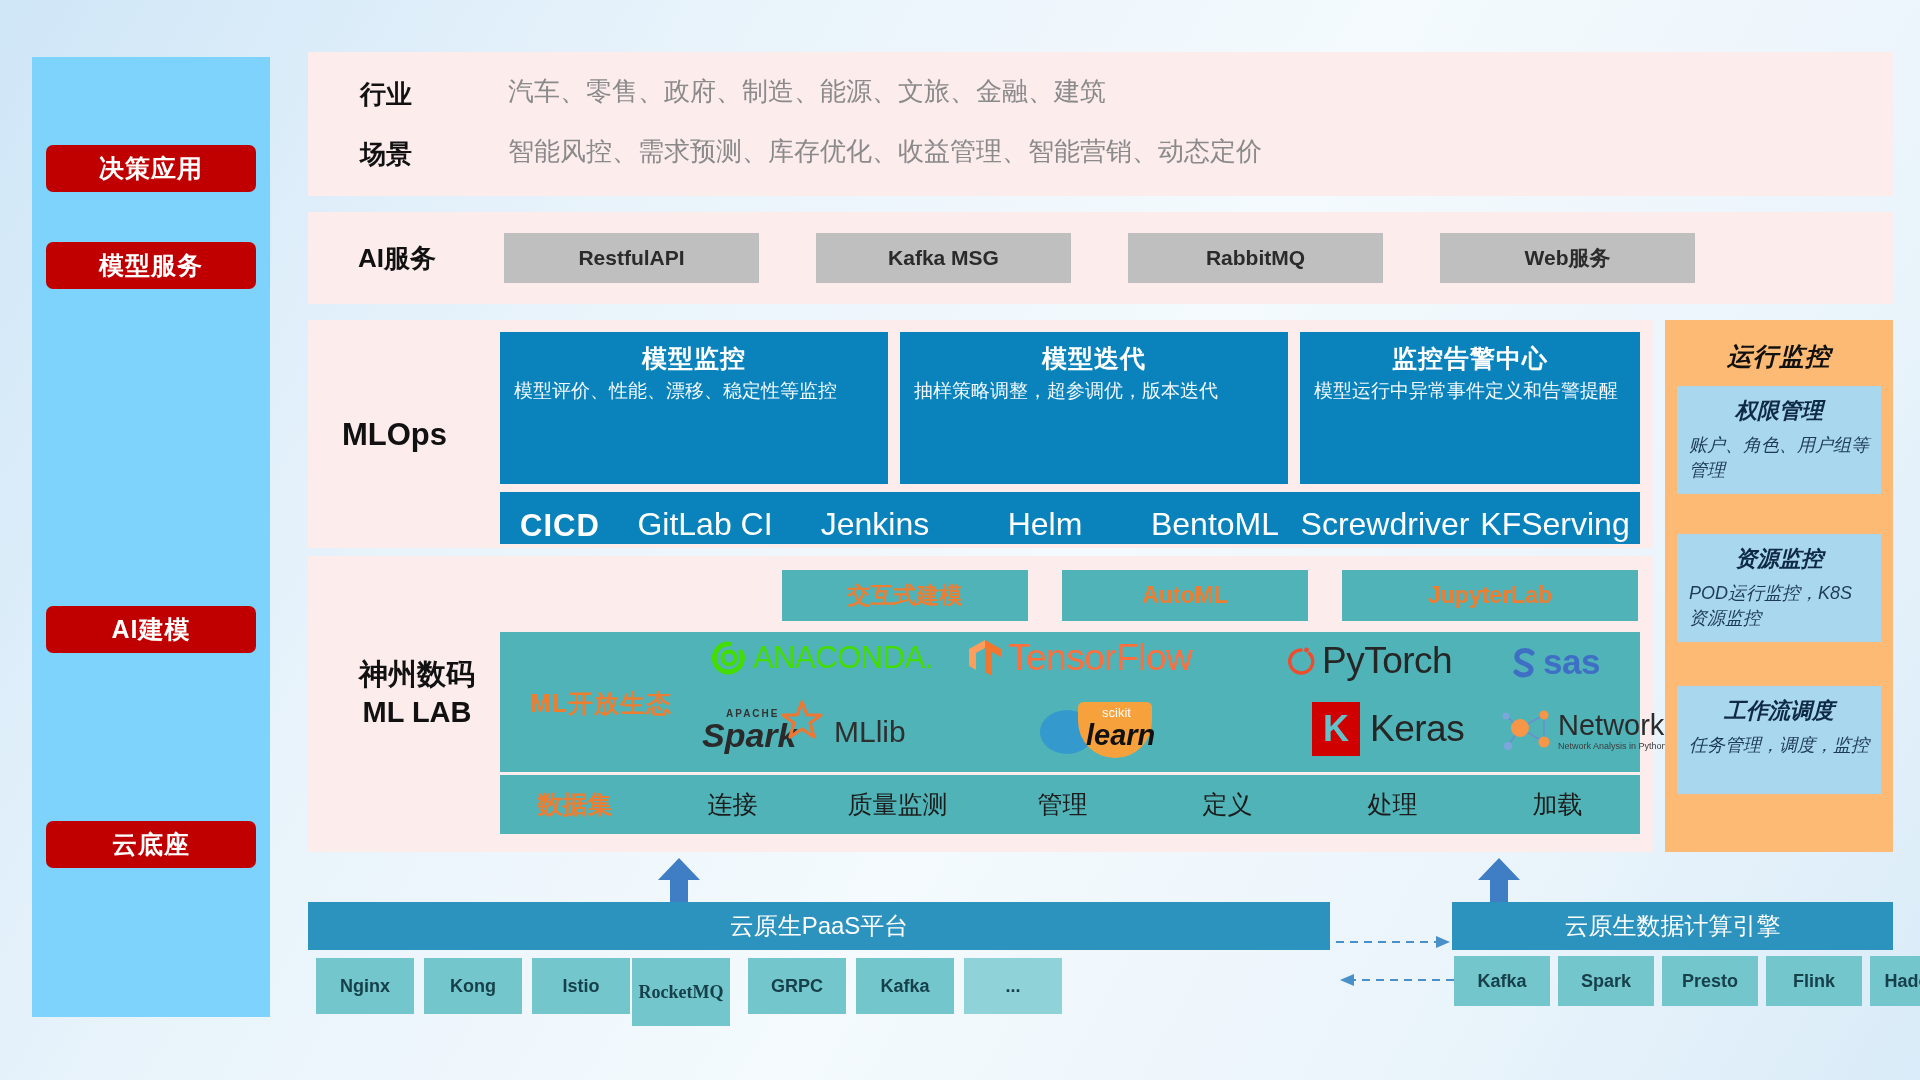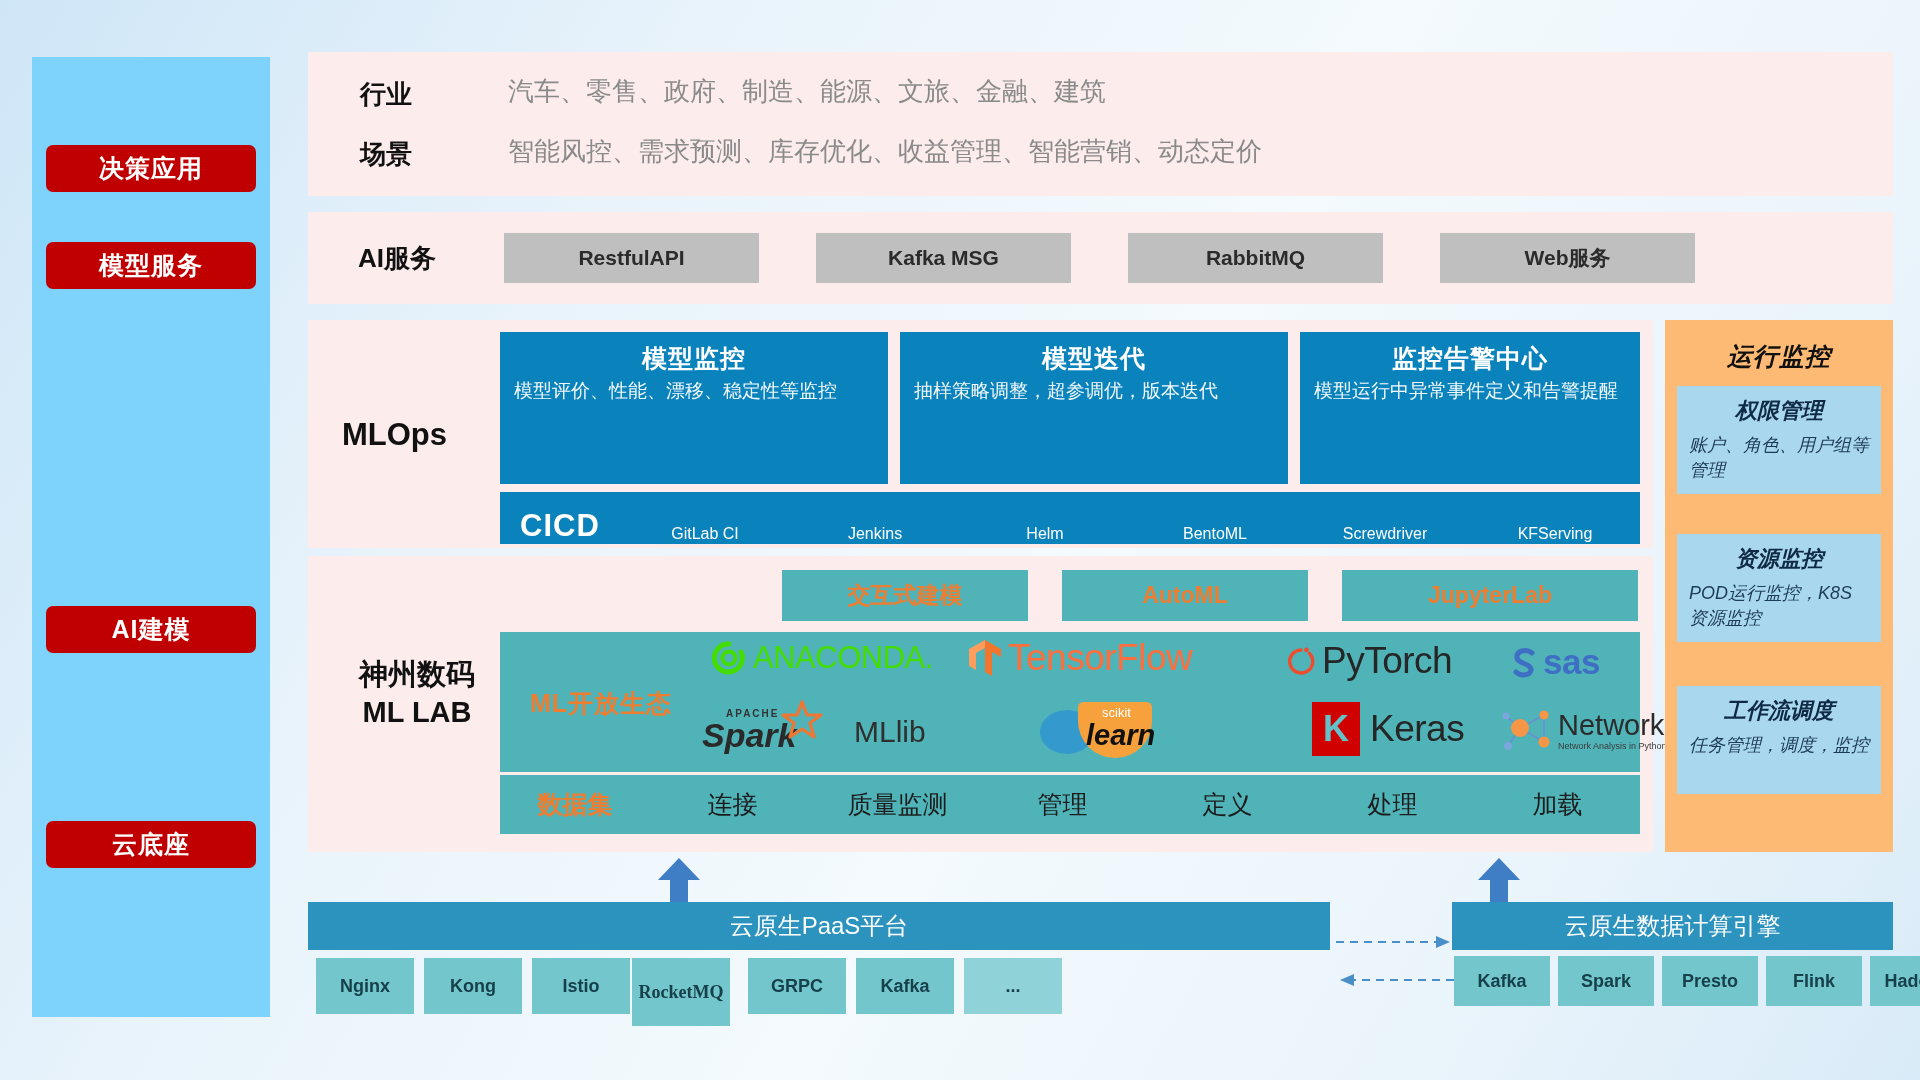--- a/index.html
+++ b/index.html
@@ -57,21 +57,21 @@
 
   .cicd-bar {
     position: absolute; background: #0a83bd; overflow: hidden;
     display: flex; align-items: flex-end;
   }
   .cicd-bar .lead {
     color: #fff; font-size: 31px; font-weight: bold; flex: 0 0 120px;
     text-align: center; padding-top: 10px; letter-spacing: 1px;
   }
   .cicd-item {
-    color: #fff; font-size: 16px; flex: 1 1 0; text-align: center;
+    color: #fff; font-size: 32px; flex: 1 1 0; text-align: center;
     padding-top: 12px; line-height: 1.25; word-break: break-all;
   }
 
   
   .teal-chip {
     background: #4fb3b8; color: #ed7d31; font-size: 23px; font-weight: bold;
     display: flex; align-items: center; justify-content: center;
     border: 2px solid #fcecec;
   }
 
@@ -226,21 +226,21 @@
         </div>
 
         <div class="logo" style="left:202px; top:72px;">
           <div style="position:relative; width:128px; height:56px;">
             <span style="position:absolute; left:24px; top:4px; color:#333; font-size:10px; font-weight:bold; letter-spacing:2px;">APACHE</span>
             <span style="position:absolute; left:0; top:12px; color:#2a2a2a; font-size:34px; font-style:italic; font-weight:bold;">Spark</span>
             <svg style="position:absolute; left:78px; top:-4px;" width="44" height="42" viewBox="0 0 44 42" aria-hidden="true">
               <path d="M22 2 L27 15 L41 15 L30 23 L34 37 L22 29 L10 37 L14 23 L3 15 L17 15 Z" fill="none" stroke="#ed7733" stroke-width="3.2" stroke-linejoin="round"></path>
             </svg>
           </div>
-          <span style="color:#2f2f2f; font-size:30px; margin-left:24px;">MLlib</span>
+          <span style="color:#2f2f2f; font-size:30px; margin-left:4px;">MLlib</span>
         </div>
 
         <div class="logo" style="left:540px; top:70px;">
           <div style="position:relative; width:160px; height:60px;">
             <div style="position:absolute; left:0; top:8px; width:54px; height:44px; background:#3499cd; border-radius:50%;"></div>
             <div style="position:absolute; left:38px; top:0; width:74px; height:56px; background:#f7a13c; border-radius:6px 6px 42px 42px;"></div>
             <span style="position:absolute; left:62px; top:3px; color:#fff; font-size:13px;">scikit</span>
             <span style="position:absolute; left:46px; top:17px; color:#111; font-size:29px; font-style:italic; font-weight:bold;">learn</span>
           </div>
         </div>

